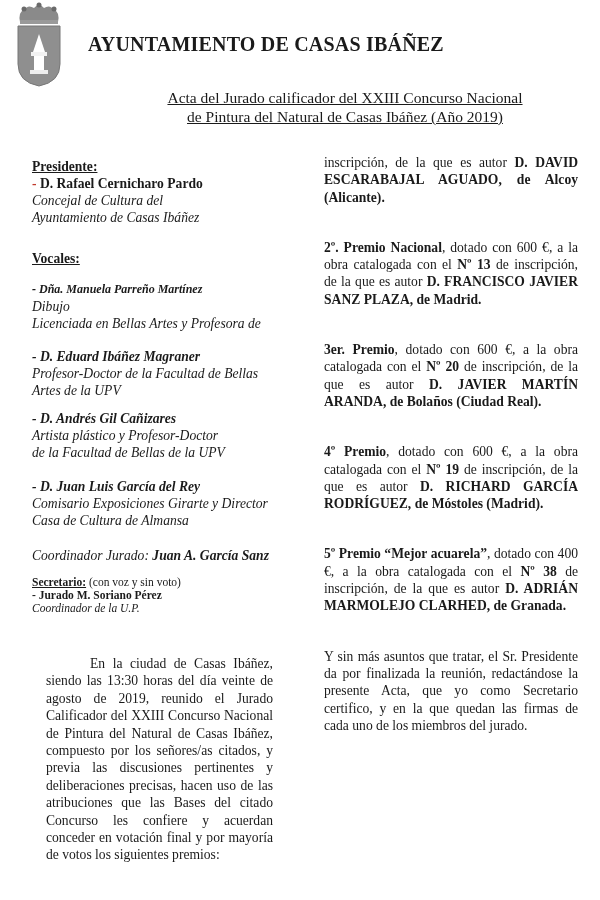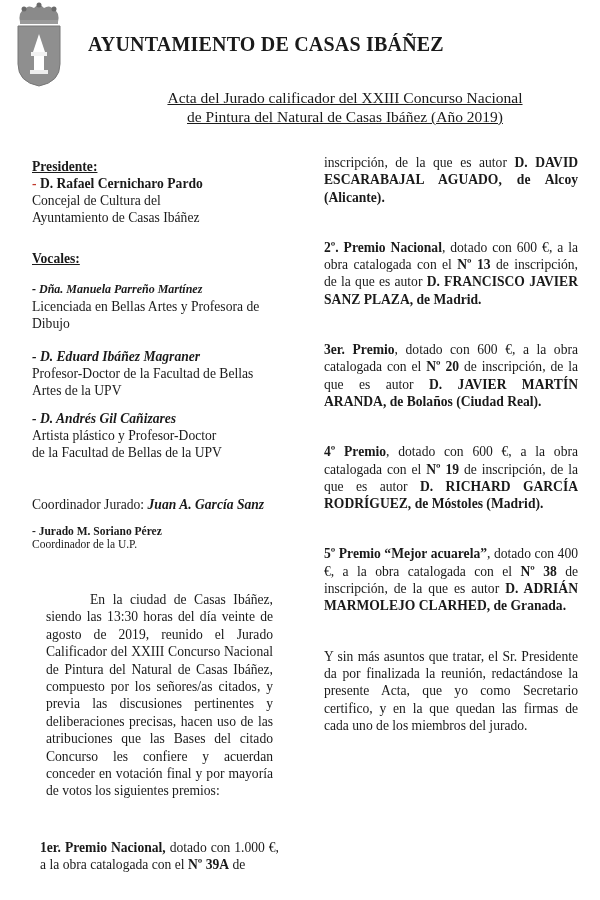--- a/index.html
+++ b/index.html
@@ -6,21 +6,21 @@
   body { width:600px; height:900px; position:relative; overflow:hidden; font-family:"Liberation Serif", serif; color:#1a1a1a; }
   .logo { position:absolute; left:14px; top:2px; width:50px; height:86px; }
   .org-title { position:absolute; left:88px; top:33px; font-size:20px; font-weight:bold; letter-spacing:0.2px; white-space:nowrap; }
   .doc-title { position:absolute; left:0; width:600px; top:88px; text-align:center; font-size:15.5px; line-height:19px;padding-left:45px; }
   .doc-title span { text-decoration:underline; display:block; }
   .col-left { position:absolute; left:32px; top:158px; width:255px; font-size:13.6px; line-height:17px; }
   .col-right { position:absolute; left:316px; top:146px; width:270px; font-size:13.6px; line-height:17.3px; text-align:justify; }
   .sec-label { font-weight:bold; text-decoration:underline; }
   .pres-name { font-weight:bold; }
   .dash-red { color:#c0392b; }
-  .it { }
+  .it { font-style:italic; }
   .vocal-name { font-weight:bold; font-style:italic; }
   .vocal-name.big { font-size:12px; }
   .sec-small { font-size:11.5px; line-height:13px; }
   .para { text-align:justify; text-indent:44px; margin:14px; }
   .prize { margin:8px; text-align:justify; }
   .b { font-weight:bold; }
 </style>
 </head>
 <body>
 
@@ -54,40 +54,46 @@
   <div class="pres-name"><span class="dash-red">- </span><span>D. Rafael Cernicharo Pardo</span></div>
   <div class="it">Concejal de Cultura del</div>
   <div class="it">Ayuntamiento de Casas Ibáñez</div>
 
   <div style="height:24px"></div>
   <div class="sec-label">Vocales:</div>
   <div style="height:14px"></div>
 
   <div>
     <div class="vocal-name big">- Dña. Manuela Parreño Martínez</div>
+    <div class="it">Dibujo</div>
     <div class="it">Licenciada en Bellas Artes y Profesora de</div>
-    <div class="it">Dibujo</div>
   </div>
   <div style="height:16px"></div>
   <div>
     <div class="vocal-name">- D. Eduard Ibáñez Magraner</div>
     <div class="it">Profesor-Doctor de la Facultad de Bellas</div>
     <div class="it">Artes de la UPV</div>
   </div>
   <div style="height:11px"></div>
   <div>
     <div class="vocal-name">- D. Andrés Gil Cañizares</div>
     <div class="it">Artista plástico y Profesor-Doctor</div>
     <div class="it">de la Facultad de Bellas de la UPV</div>
   </div>
   <div style="height:17px"></div>
+  <div>
+    <div class="vocal-name">- D. Juan Luis García del Rey</div>
+    <div class="it">Comisario Exposiciones Girarte y Director</div>
+    <div class="it">Casa de Cultura de Almansa</div>
+  </div>
   <div style="height:18px"></div>
   <div><span class="it">Coordinador Jurado: </span><span class="vocal-name">Juan A. García Sanz</span></div>
   <div style="height:12px"></div>
   <div class="sec-small">
+    <div><span class="sec-label">Secretario:</span><span> (con voz y sin voto)</span></div>
     <div class="b">- Jurado M. Soriano Pérez</div>
     <div class="it">Coordinador de la U.P.</div>
   </div>
   <div style="height:26px"></div>
   <p class="para" style="line-height:17.4px">En la ciudad de Casas Ibáñez, siendo las 13:30 horas del día veinte de agosto de 2019, reunido el Jurado Calificador del XXIII Concurso Nacional de Pintura del Natural de Casas Ibáñez, compuesto por los señores/as citados, y previa las discusiones pertinentes y deliberaciones precisas, hacen uso de las atribuciones que las Bases del citado Concurso les confiere y acuerdan conceder en votación final y por mayoría de votos los siguientes premios:</p>
   <div style="height:17px"></div>
   <p class="prize"><span class="b">1er. Premio Nacional,</span><span> dotado con 1.000 €, a la obra catalogada con el </span><span class="b">Nº 39A</span><span> de</span></p>
 </div>
 
 <div class="col-right">

